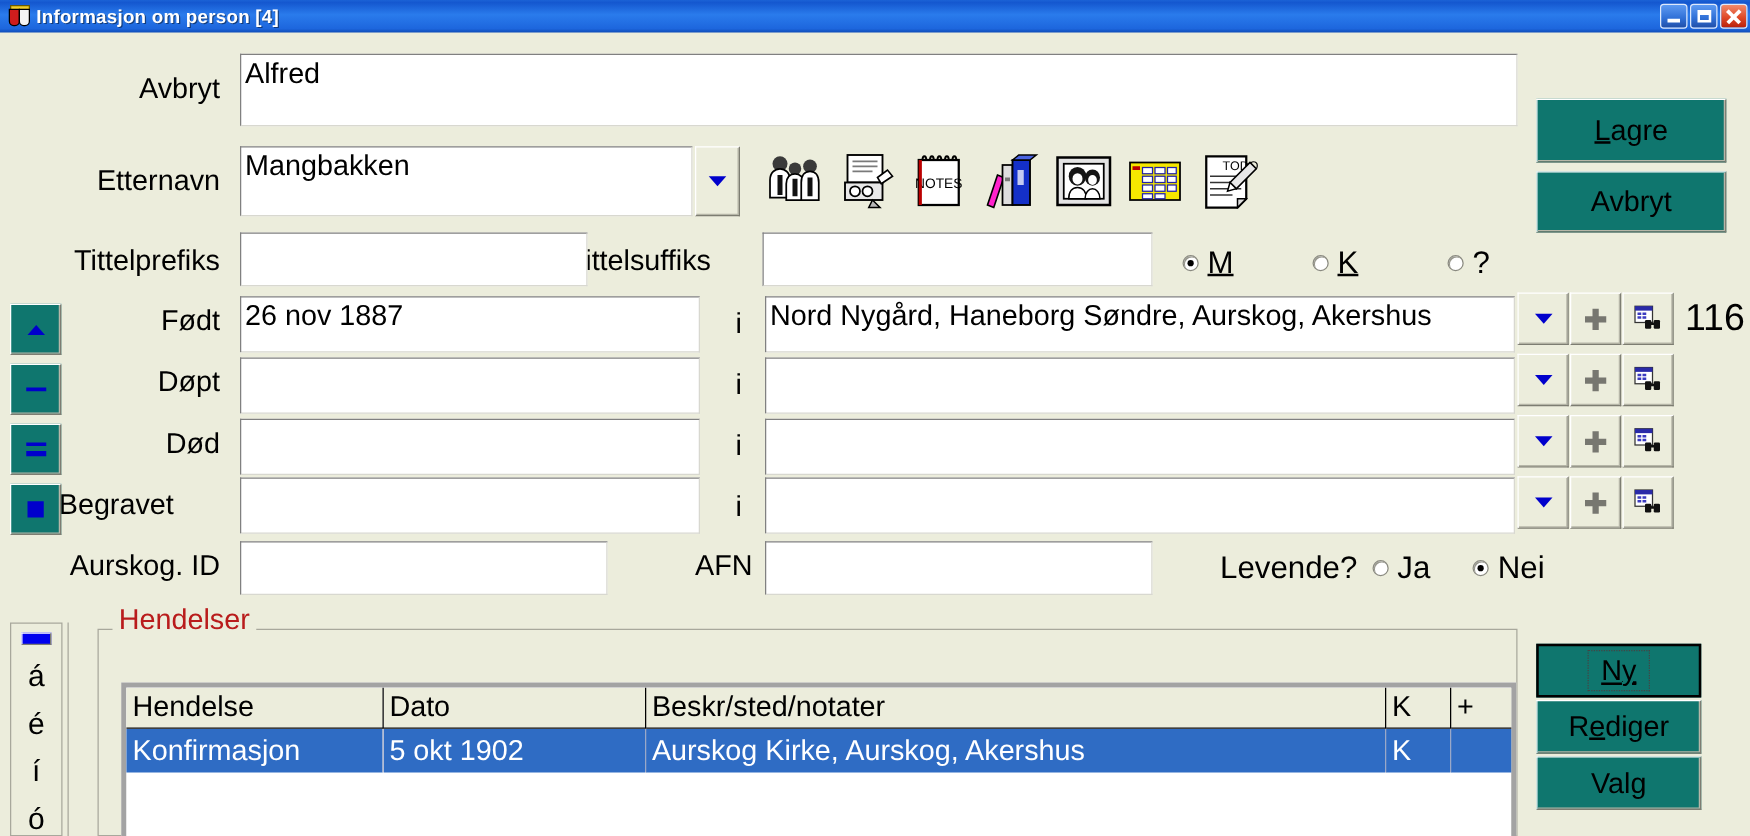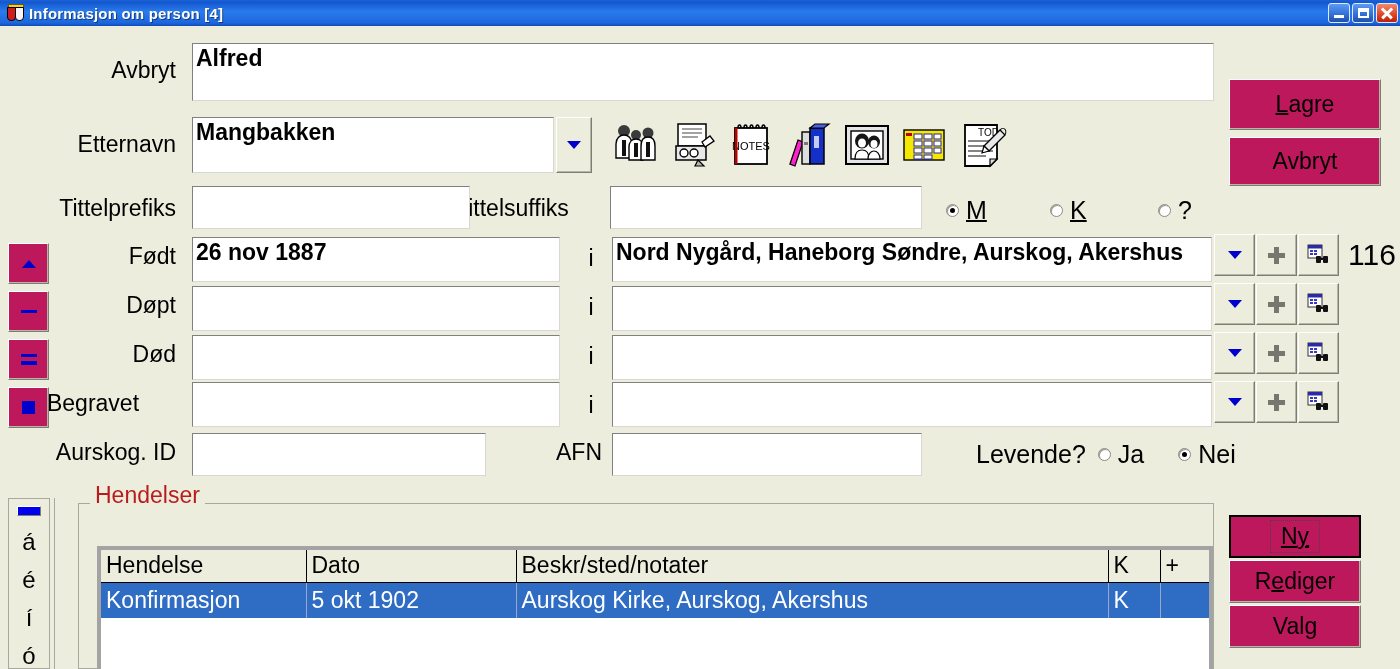--- a/index.html
+++ b/index.html
@@ -106,24 +106,23 @@
     border-right-color: #d8d8d0;
     border-bottom-color: #d8d8d0;
     box-sizing: border-box;
     font-family: "Liberation Sans", sans-serif;
     font-size: 23px;
     color: #000;
     padding: 1px 3px;
     line-height: 1.15;
     overflow: hidden;
     white-space: nowrap;
-    font-weight: bold;
   }
   .btn {
-    background: #be185d;
+    background: #0f766e;
     border: 1px solid #ffffff;
     border-right-color: #7d7d72;
     border-bottom-color: #7d7d72;
     box-shadow: inset -1px -1px 0 #b6b6a8;
     box-sizing: border-box;
     display: flex;
     align-items: center;
     justify-content: center;
     font-family: "Liberation Sans", sans-serif;
     font-size: 23px;

